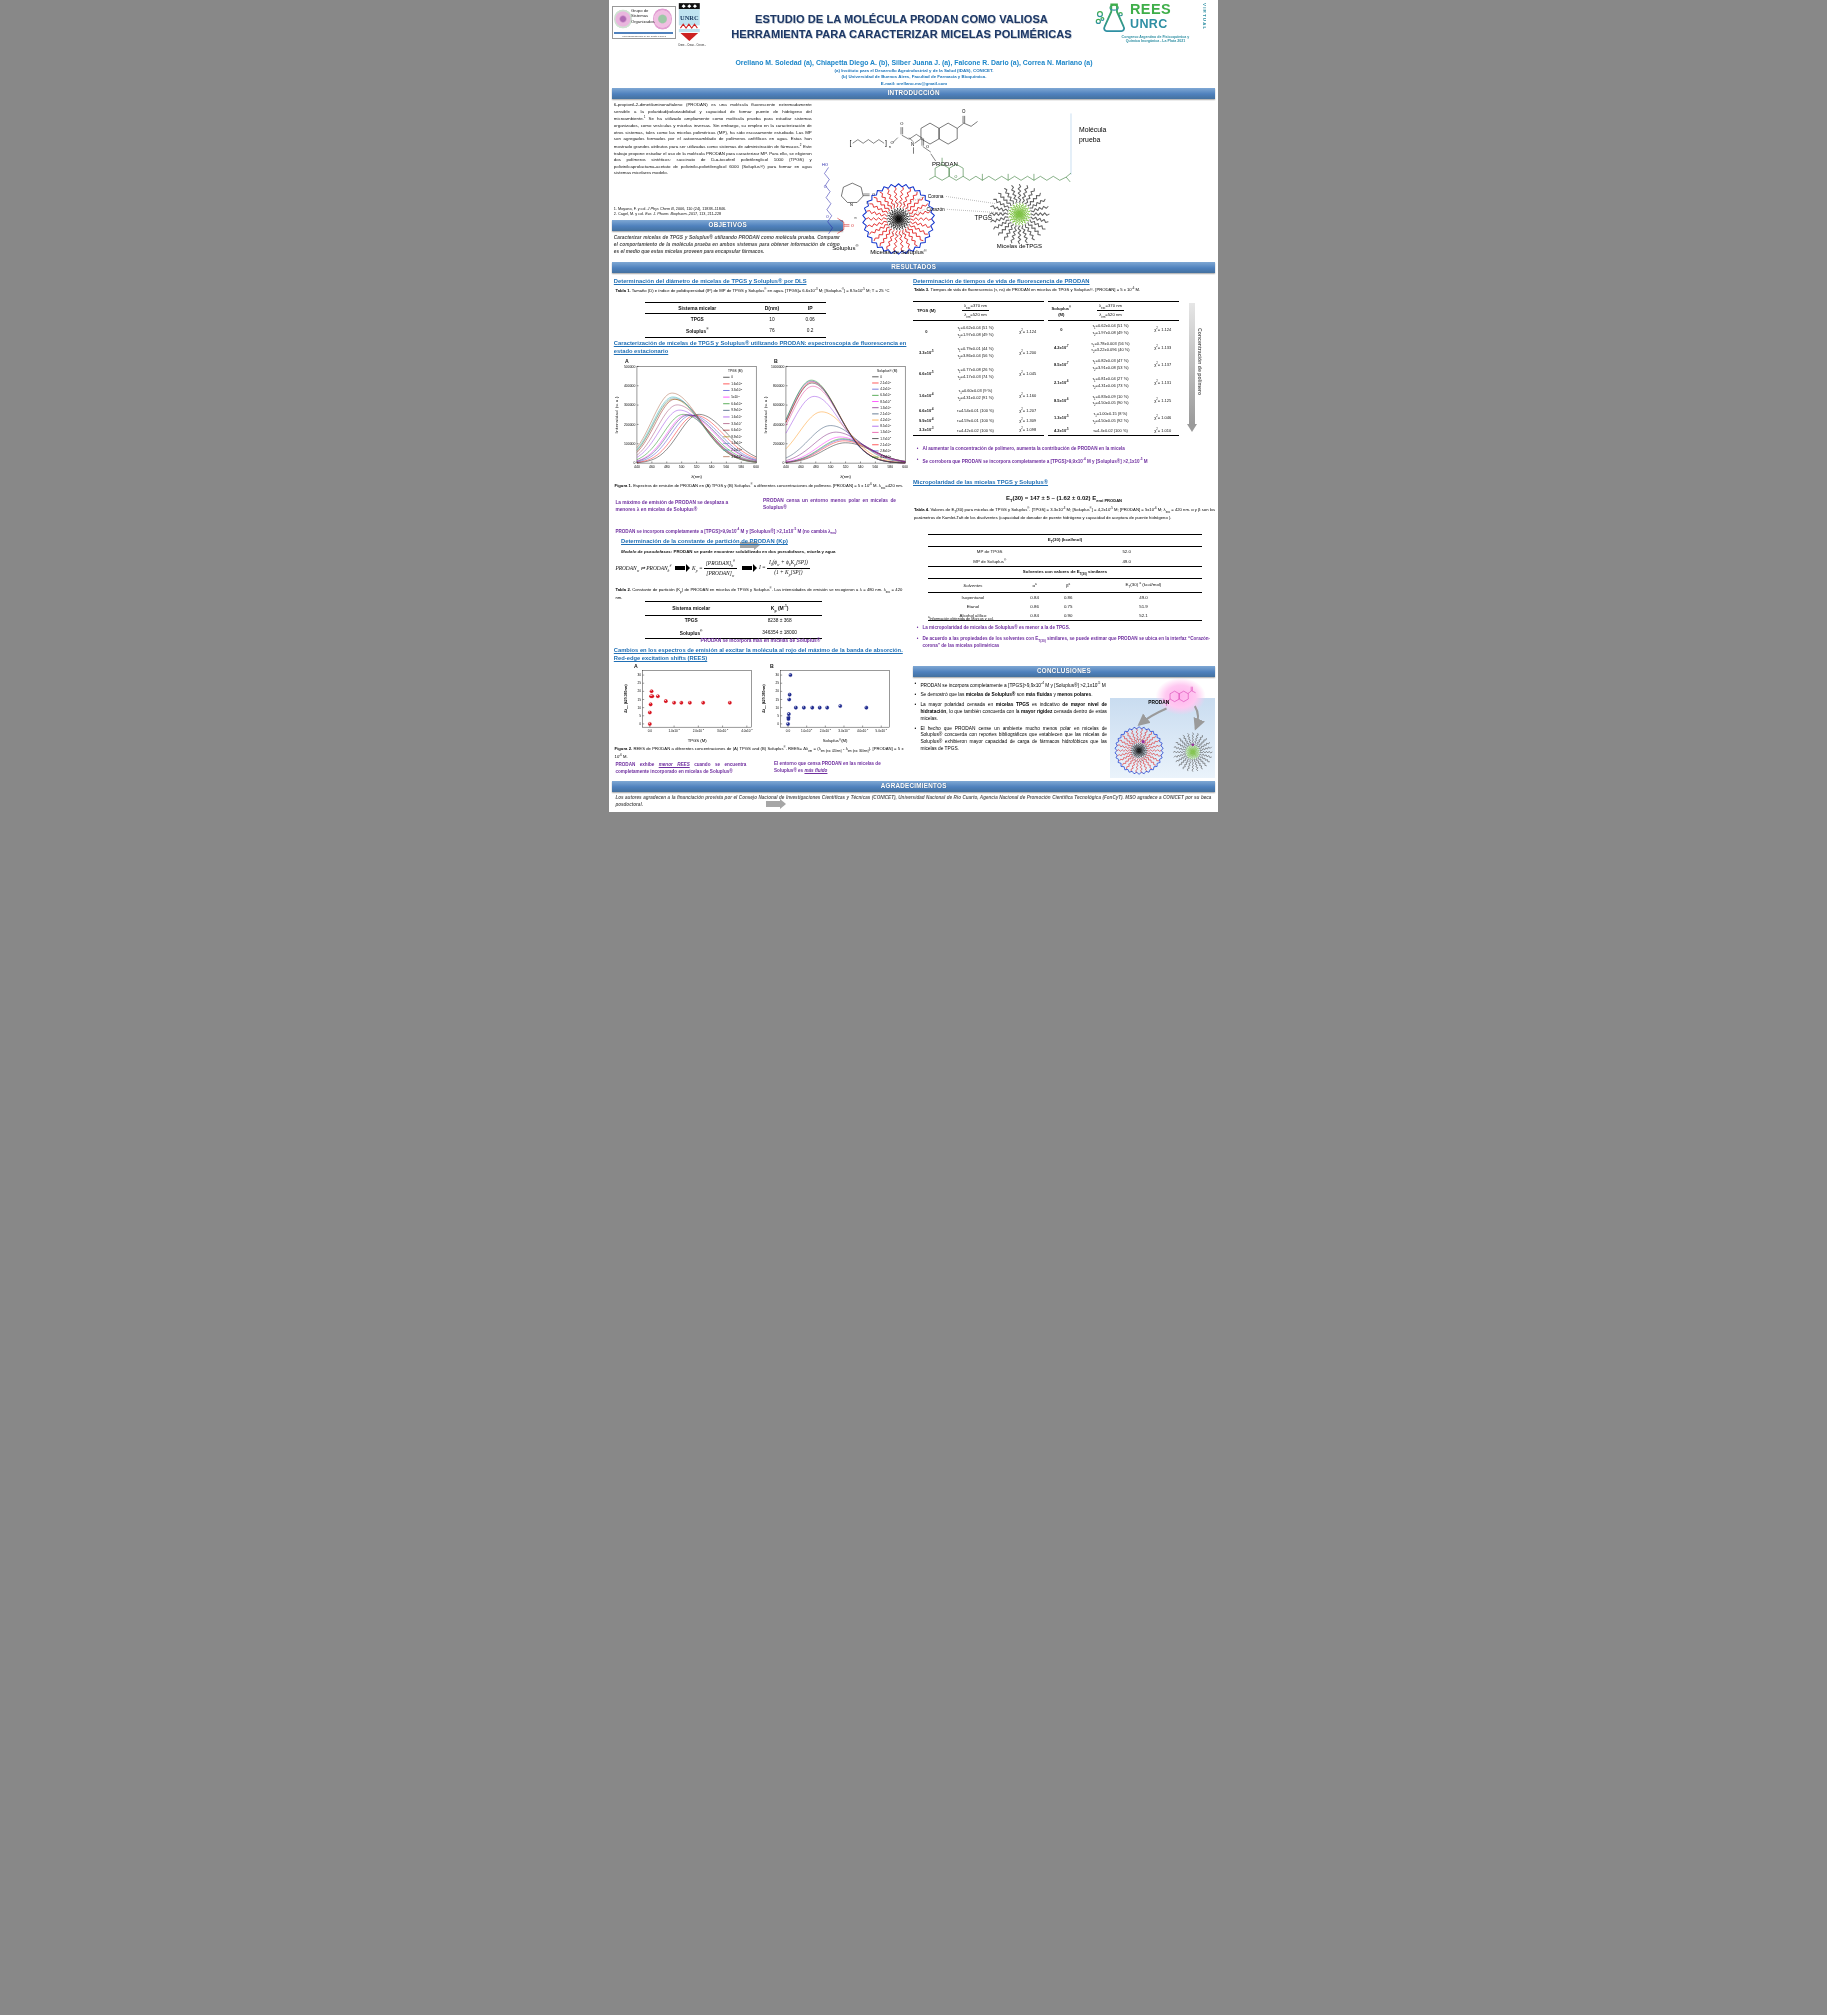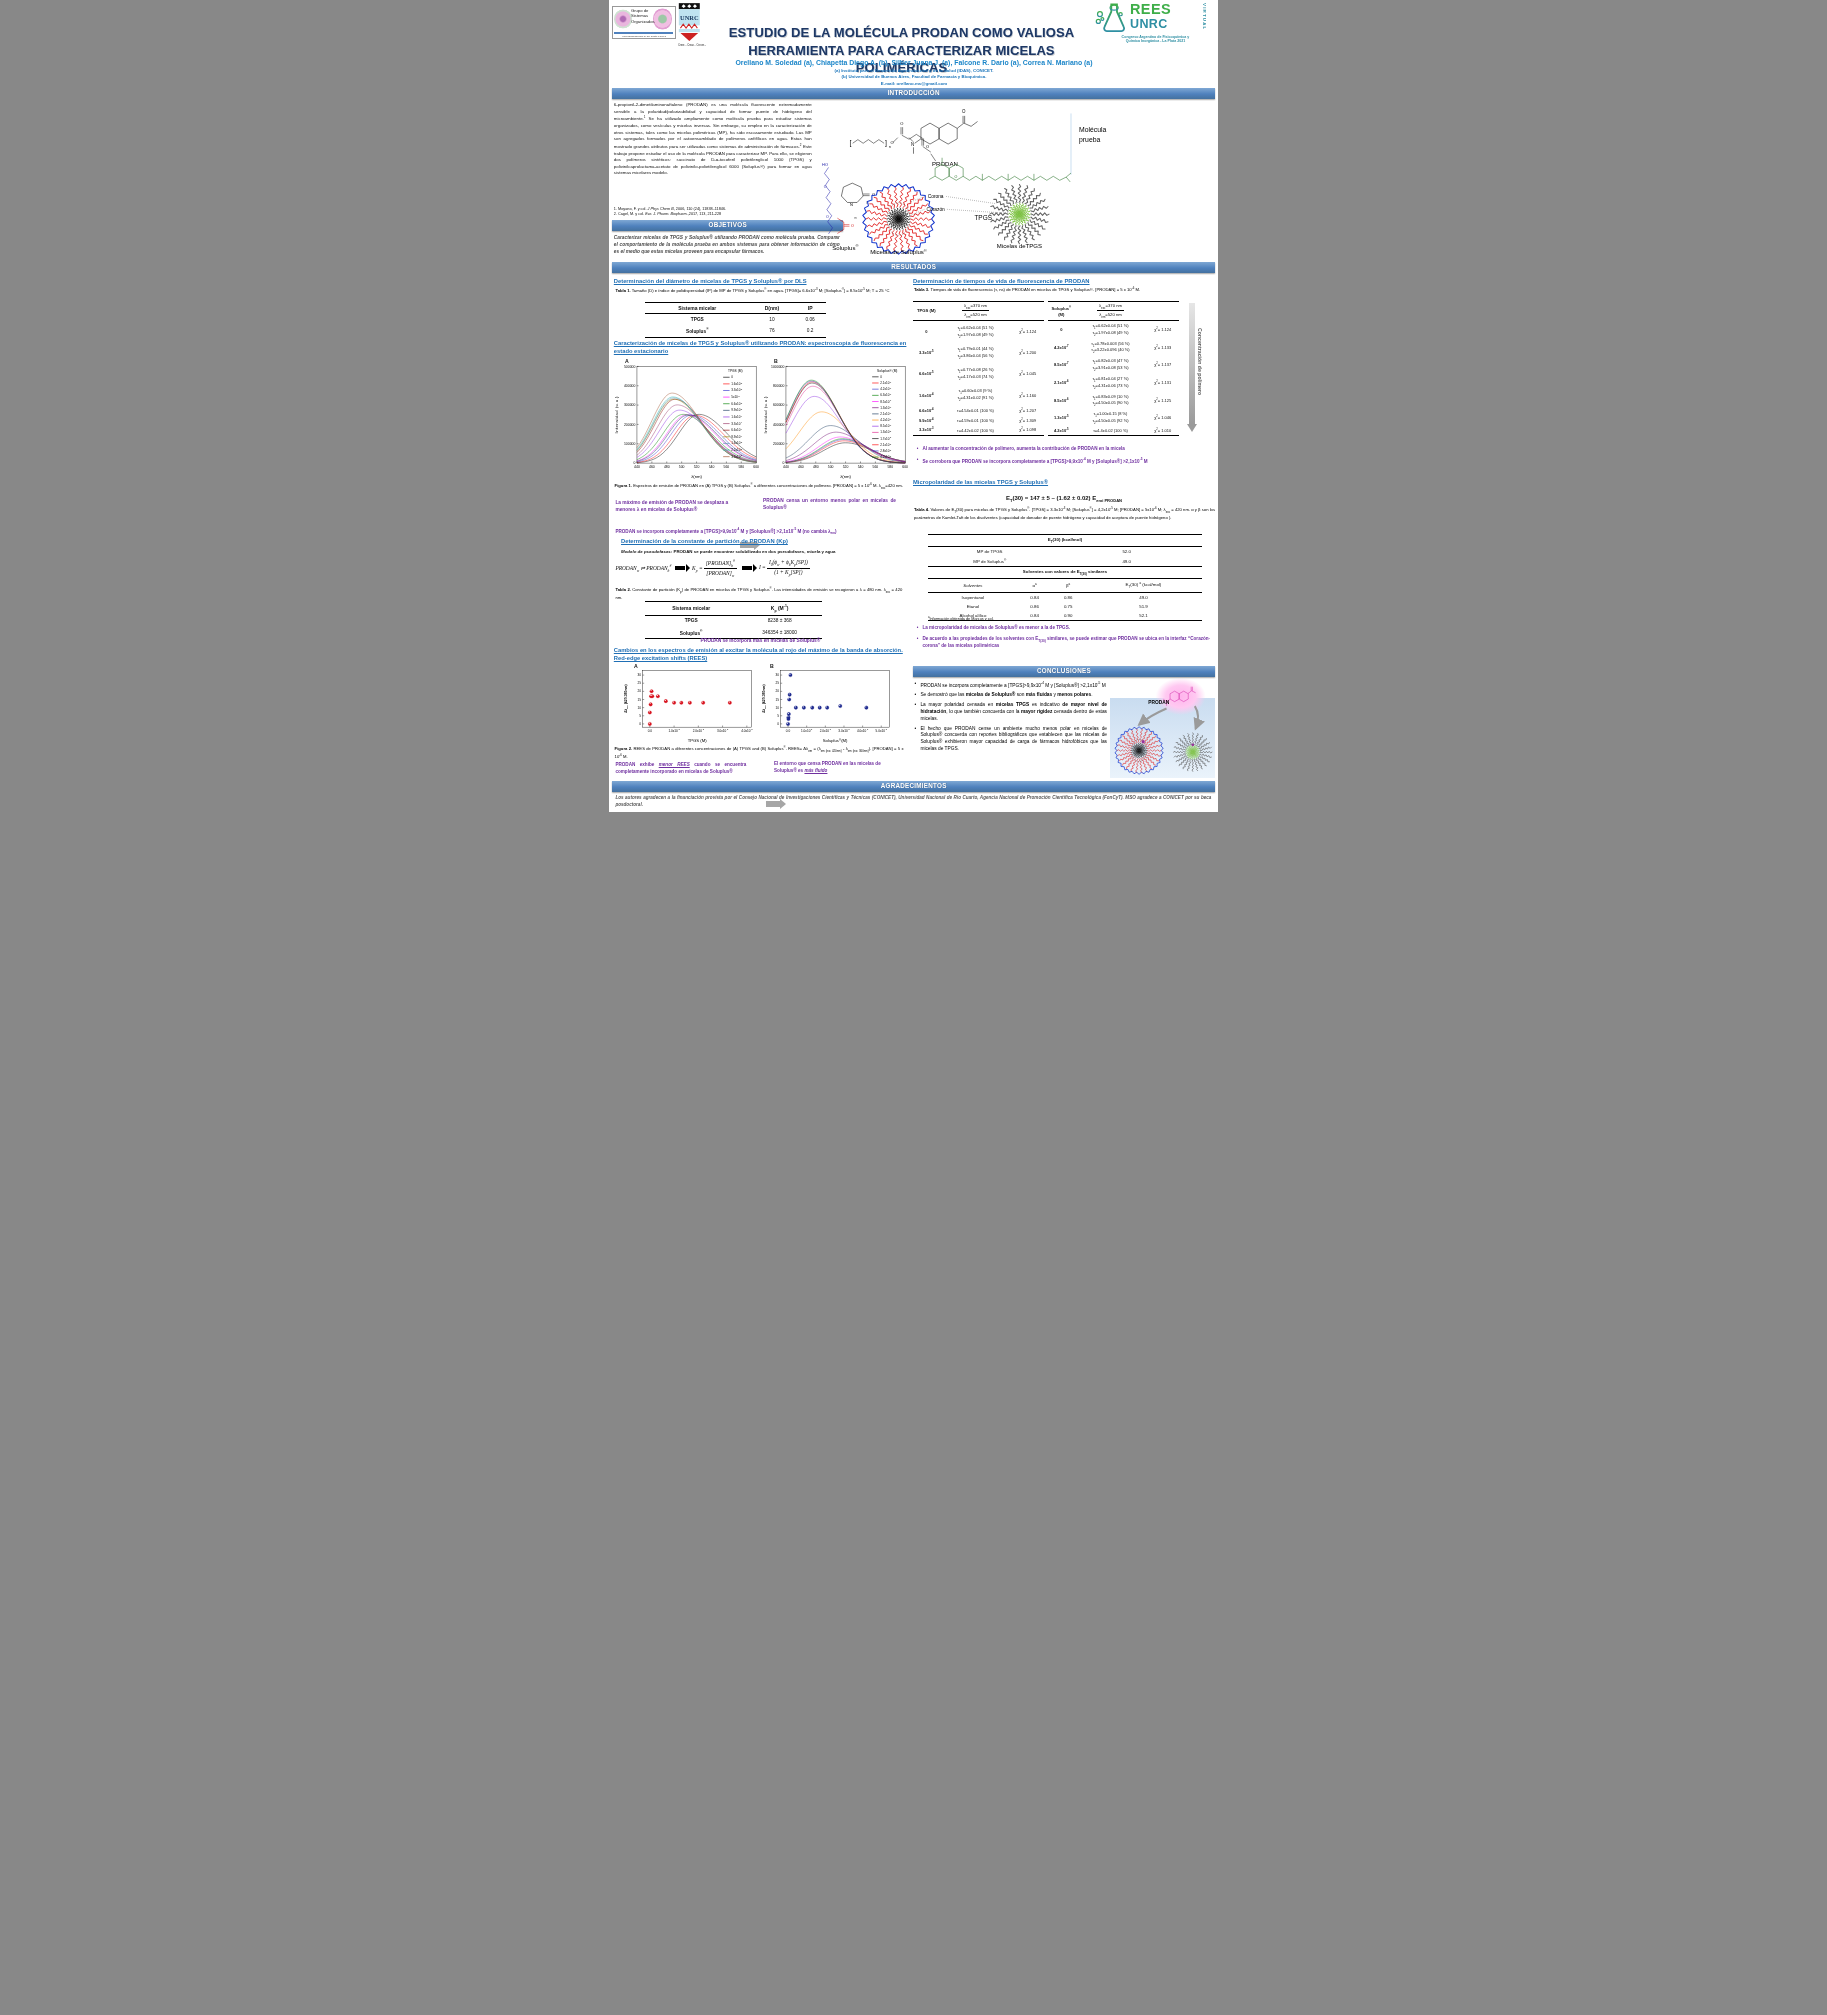--- a/index.html
+++ b/index.html
@@ -7,22 +7,22 @@
     font-family:"Liberation Sans",sans-serif;color:#111;overflow:hidden;}
   .abs{position:absolute;}
   .bar{background:linear-gradient(180deg,#7FA8D4 0%,#4F81BD 55%,#44719F 100%);
     color:#fff;font-weight:bold;font-size:6.4px;text-align:center;height:10.5px;line-height:10.5px;
     letter-spacing:0.2px;box-shadow:0 0.8px 1.2px rgba(0,0,0,.35);text-shadow:0.4px 0.4px 0.4px rgba(0,0,0,.35);}
   .h-blue{color:#1F6FB5;font-weight:bold;font-size:5.8px;text-decoration:underline;text-underline-offset:1.2px;}
   .caption{font-size:4.2px;line-height:1.35;color:#000;text-align:justify;}
   .purple{color:#7030A0;font-weight:bold;}
   .iu{font-style:italic;text-decoration:underline;}
   sub,sup{font-size:68%;}
-  .title{font-size:13px;font-weight:bold;color:#1F3864;text-align:center;line-height:1.35;
-    text-shadow:0.4px 0.4px 0 #AEC3DC,0.8px 0.8px 0.4px rgba(0,0,0,.18);letter-spacing:0.1px;margin-top:12px;}
+  .title{font-size:11px;font-weight:bold;color:#1F3864;text-align:center;line-height:1.35;
+    text-shadow:0.4px 0.4px 0 #AEC3DC,0.8px 0.8px 0.4px rgba(0,0,0,.18);letter-spacing:0.1px;}
   .authors1{font-size:6.9px;font-weight:bold;color:#1C86C9;}
   .authors2{font-size:4.4px;font-weight:bold;color:#1B75BB;line-height:1.45;}
   .intro-p{font-size:4.4px;line-height:1.48;text-align:justify;}
   .refs{font-size:3.8px;line-height:1.35;}
   .obj{font-size:4.8px;line-height:1.5;font-weight:bold;font-style:italic;color:#4D4D4D;text-align:justify;}
   .sci{width:100%;border-collapse:collapse;border-top:0.8px solid #000;border-bottom:0.8px solid #000;}
   .sci th{border-bottom:0.6px solid #000;font-weight:bold;font-size:5px;padding:2px 1.6px;text-align:center;}
   .sci td{font-size:4.8px;padding:2.8px 1.6px;text-align:center;}
   .sci td.c0{font-weight:bold;}
   .t3wrap{display:flex;gap:4px;align-items:flex-start;}

